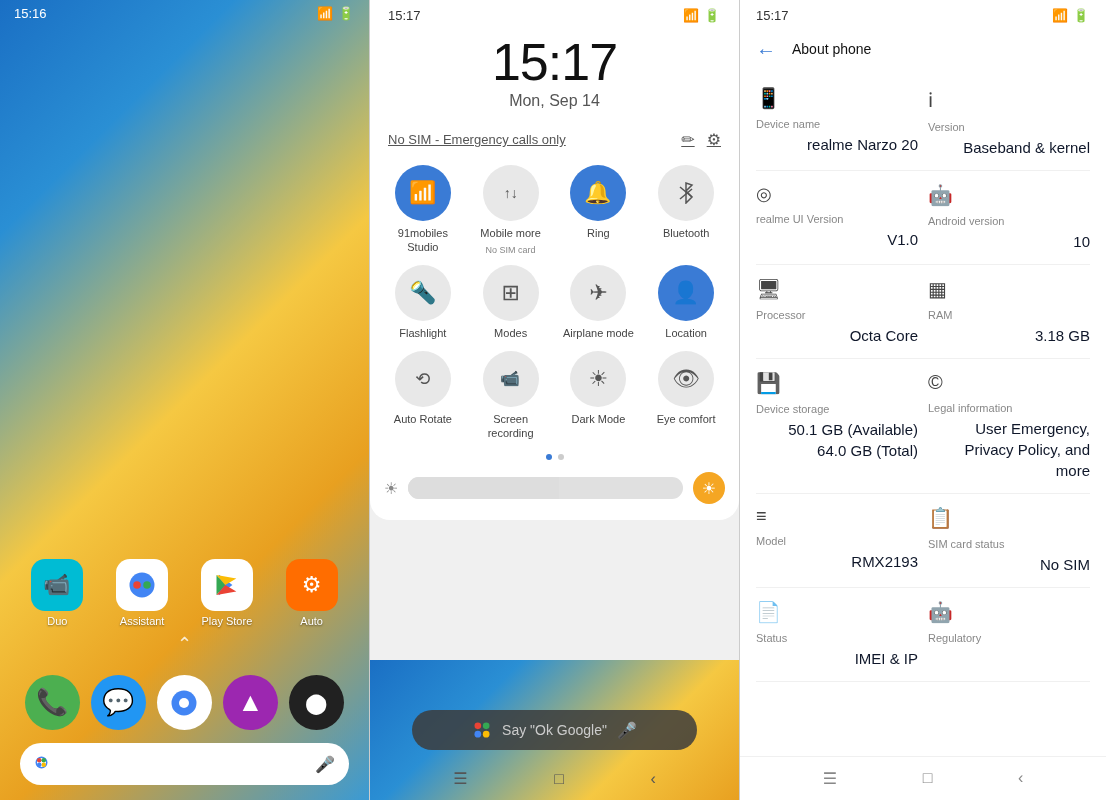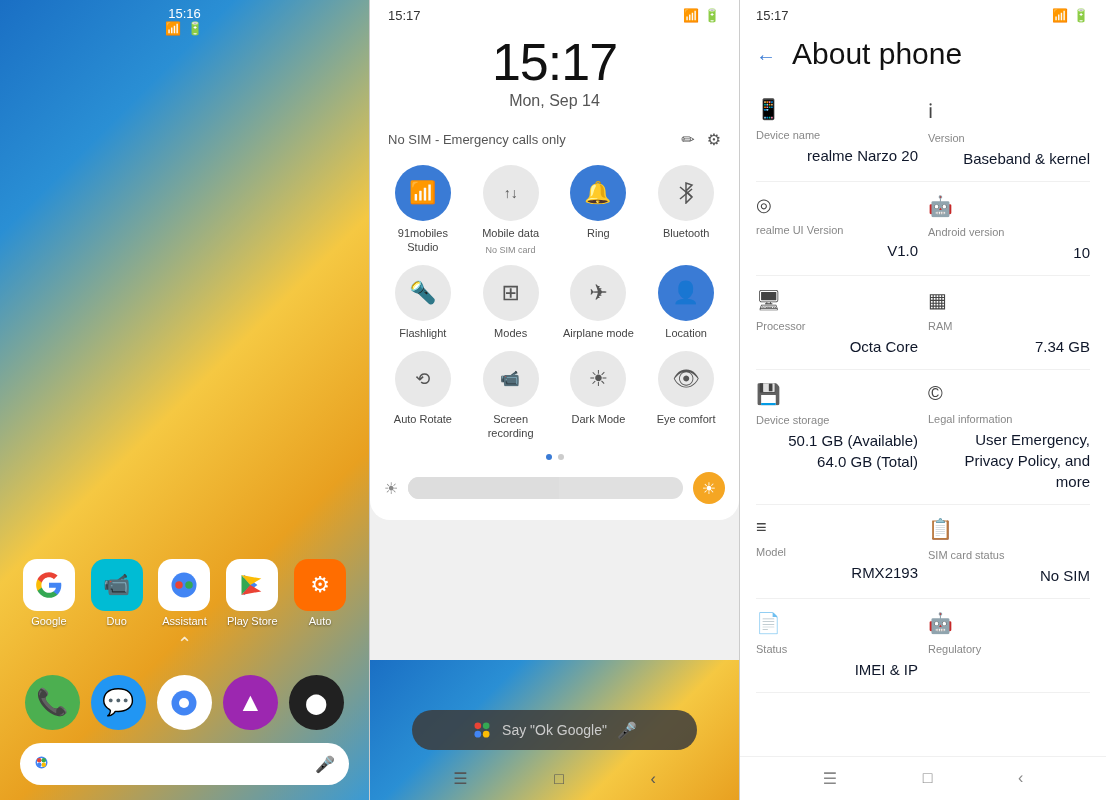--- a/index.html
+++ b/index.html
@@ -23,21 +23,20 @@
       border-right: 1px solid #ccc;
     }
     .phone1-status-bar {
       display: flex;
       justify-content: space-between;
       align-items: center;
       padding: 6px 14px 4px;
       color: white;
       font-size: 13px;
       font-weight: 500;
-      flex-direction: column;
     }
     .status-icons {
       display: flex;
       gap: 5px;
       align-items: center;
     }
     .phone1-date {
       color: white;
       font-size: 28px;
       font-weight: 300;
@@ -160,20 +159,21 @@
       text-align: center;
       margin-bottom: 12px;
     }
     .phone2-sim-bar {
       display: flex;
       justify-content: space-between;
       align-items: center;
       padding: 8px 18px;
       font-size: 13px;
       color: #555;
+      text-decoration: underline;
     }
     .phone2-sim-icons {
       display: flex;
       gap: 12px;
     }
     .qs-grid {
       display: grid;
       grid-template-columns: repeat(4, 1fr);
       gap: 10px;
       padding: 8px 14px;
@@ -277,21 +277,21 @@
       display: flex;
       align-items: center;
       padding: 10px 16px 14px;
       gap: 16px;
     }
     .back-btn {
       color: #3a7bd5;
       font-size: 20px;
     }
     .phone3-title {
-      font-size: 30px;
+      font-size: 14px;
       font-weight: 400;
       color: #111;
     }
     .settings-list {
       flex: 1;
       overflow-y: auto;
       padding: 0 16px;
     }
     .settings-row {
       display: grid;
@@ -337,31 +337,20 @@
     <span>15:16</span>
     <div class="status-icons">
       <span>📶</span>
       <span>🔋</span>
     </div>
   </div>
 
 
   <div class="phone1-app-grid">
     <div class="app-row">
-      <div class="app-icon">
-        <div class="app-icon-img" style="background:white;">
-          <svg width="28" height="28" viewBox="0 0 24 24">
-            <path d="M22.56 12.25c0-.78-.07-1.53-.2-2.25H12v4.26h5.92c-.26 1.37-1.04 2.53-2.21 3.31v2.77h3.57c2.08-1.92 3.28-4.74 3.28-8.09z" fill="#4285F4"></path>
-            <path d="M12 23c2.97 0 5.46-.98 7.28-2.66l-3.57-2.77c-.98.66-2.23 1.06-3.71 1.06-2.86 0-5.29-1.93-6.16-4.53H2.18v2.84C3.99 20.53 7.7 23 12 23z" fill="#34A853"></path>
-            <path d="M5.84 14.09c-.22-.66-.35-1.36-.35-2.09s.13-1.43.35-2.09V7.07H2.18C1.43 8.55 1 10.22 1 12s.43 3.45 1.18 4.93l2.85-2.22.81-.62z" fill="#FBBC05"></path>
-            <path d="M12 5.38c1.62 0 3.06.56 4.21 1.64l3.15-3.15C17.45 2.09 14.97 1 12 1 7.7 1 3.99 3.47 2.18 7.07l3.66 2.84c.87-2.6 3.3-4.53 6.16-4.53z" fill="#EA4335"></path>
-          </svg>
-        </div>
-        <span class="app-icon-label">Google</span>
-      </div>
       <div class="app-icon">
         <div class="app-icon-img" style="background:#00BCD4;">
           <span style="color:white;font-size:22px;">📹</span>
         </div>
         <span class="app-icon-label">Duo</span>
       </div>
       <div class="app-icon">
         <div class="app-icon-img" style="background:white;">
           <svg width="30" height="30" viewBox="0 0 24 24">
             <circle cx="12" cy="12" r="10" fill="#4285F4"></circle>
@@ -453,21 +442,21 @@
     </div>
 
     <div class="qs-grid">
 
       <div class="qs-tile">
         <div class="qs-btn active">📶</div>
         <div class="qs-label">91mobiles<br>Studio</div>
       </div>
       <div class="qs-tile">
         <div class="qs-btn inactive" style="font-size:14px;">↑↓</div>
-        <div class="qs-label">Mobile data</div>
+        <div class="qs-label">Mobile more</div>
         <div class="qs-sublabel">No SIM card</div>
       </div>
       <div class="qs-tile">
         <div class="qs-btn active">🔔</div>
         <div class="qs-label">Ring</div>
       </div>
       <div class="qs-tile">
         <div class="qs-btn inactive">
           <svg width="18" height="22" viewBox="0 0 18 22" fill="#555">
             <path d="M9 1 L9 21 L15 15 L9 9 L15 3 Z" stroke="#555" stroke-width="1.5" fill="none"></path>
@@ -591,21 +580,21 @@
 
     <div class="settings-row">
       <div class="settings-item">
         <span class="settings-icon">🖥</span>
         <span class="settings-label">Processor</span>
         <span class="settings-value">Octa Core</span>
       </div>
       <div class="settings-item">
         <span class="settings-icon">▦</span>
         <span class="settings-label">RAM</span>
-        <span class="settings-value">7.34 GB</span>
+        <span class="settings-value">3.18 GB</span>
       </div>
     </div>
 
     <div class="settings-row">
       <div class="settings-item">
         <span class="settings-icon">💾</span>
         <span class="settings-label">Device storage</span>
         <span class="settings-value">50.1 GB (Available)<br>64.0 GB (Total)</span>
       </div>
       <div class="settings-item">

